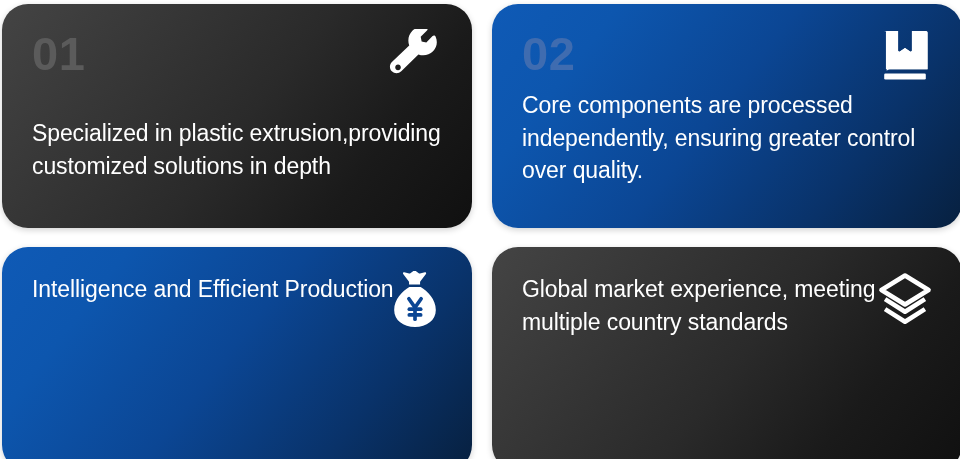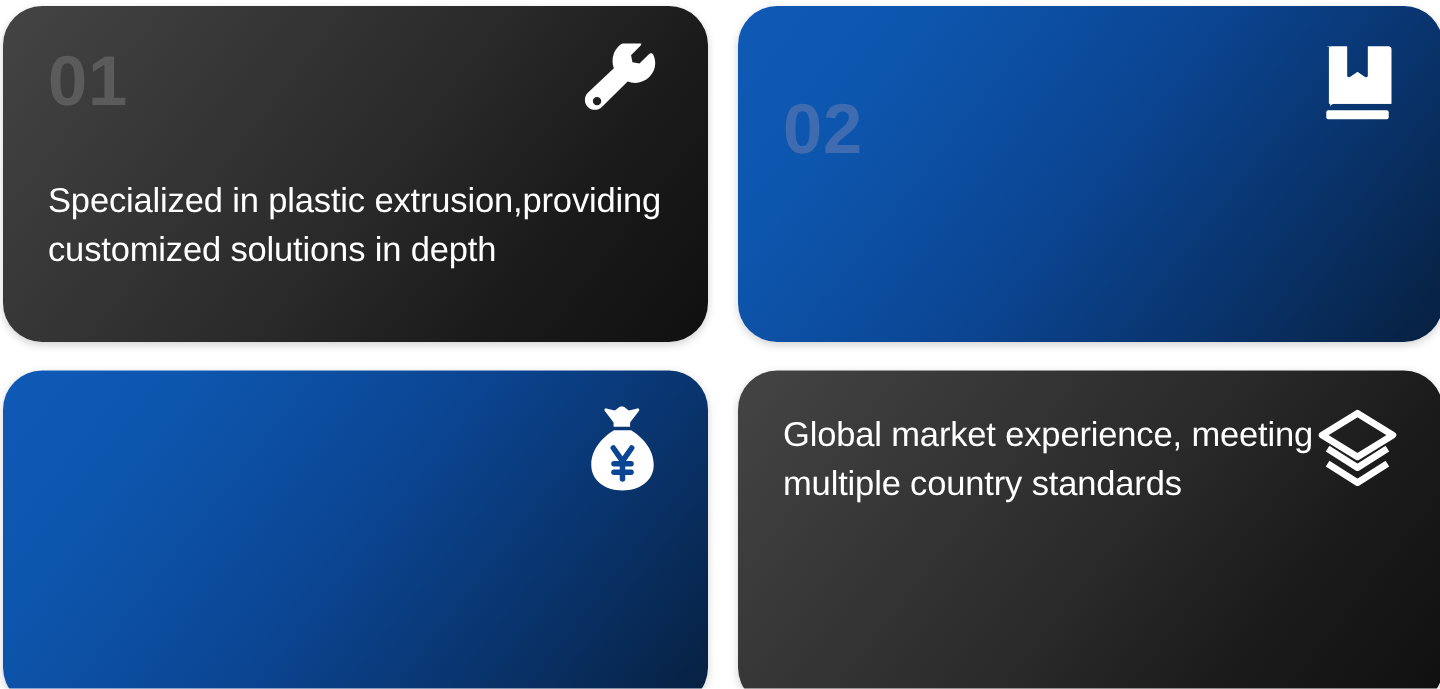--- a/index.html
+++ b/index.html
@@ -36,21 +36,21 @@
   }
   .card-number {
     font-size: 47px;
     font-weight: 700;
     letter-spacing: 0.5px;
     line-height: 1;
     margin-bottom: 12px;
     user-select: none;
   }
   .card-dark .card-number { color: #5b5b5b; }
-  .card-blue .card-number { color: #3f6cb0; margin-top: 32px; }
+  .card-blue .card-number { color: #3f6cb0; }
   .card-text {
     font-size: 23px;
     font-weight: 400;
     line-height: 1.42;
     color: #ffffff;
     letter-spacing: -0.1px;
     max-width: 425px;
   }
   .card-icon {
     position: absolute;
@@ -82,35 +82,37 @@
 
   <div class="card card-blue">
     <div class="card-icon">
       <svg width="52" height="56" viewBox="0 0 60 64" fill="#ffffff" aria-hidden="true">
         <path d="M6 2h16v22.5c0 1.1 1.2 1.7 2.1 1.1l5.9-4 5.9 4c.9.6 2.1 0 2.1-1.1V2h16c1.1 0 2 .9 2 2v42H12.5c-1.9 0-3.5 1.1-3.5 2.6V4c0-1.1-1.6-2-3-2z"></path>
         <path d="M6 2h16v22.5c0 1.1 1.2 1.7 2.1 1.1l5.9-4 5.9 4c.9.6 2.1 0 2.1-1.1V2h16c1.1 0 2 .9 2 2v42H8V4c0-1.1.9-2 2-2z" fill="#ffffff"></path>
         <rect x="6" y="51" width="48" height="7" rx="1.5"></rect>
       </svg>
     </div>
     <div class="card-number">02</div>
+    <div class="card-text">Core components are processed independently, ensuring greater control over quality.</div>
   </div>
 
   <div class="card card-blue">
     <div class="card-icon">
       <svg width="56" height="58" viewBox="0 0 64 66" aria-hidden="true">
         <path d="M18.5 3.2c-.7-.9.1-2.2 1.2-1.9l5.6 1.5c.5.1 1 0 1.4-.3l3.9-3c.5-.4 1.3-.4 1.8 0l3.9 3c.4.3.9.4 1.4.3l5.6-1.5c1.1-.3 1.9 1 1.2 1.9l-6.3 8.3c-.3.4-.4.6-.4 1v2.8H25.2v-2.8c0-.4-.1-.6-.4-1l-6.3-8.3z" fill="#ffffff"></path>
         <path d="M25.5 18c-7.8 4.6-17.3 13.8-17.3 26.4C8.2 56.2 18.6 63.8 32 63.8s23.8-7.6 23.8-19.4c0-12.6-9.5-21.8-17.3-26.4H25.5z" fill="#ffffff"></path>
         <g fill="none" stroke="#0b4694" stroke-width="4.2" stroke-linecap="round">
           <path d="M25 31.5 32 41.5 39 31.5"></path>
           <path d="M25.5 43.5h13"></path>
           <path d="M25.5 50h13"></path>
           <path d="M32 41.5V55"></path>
         </g>
       </svg>
     </div>
+    <div class="card-text">Intelligence and Efficient Production</div>
   </div>
 
   <div class="card card-dark">
     <div class="card-icon">
       <svg width="58" height="58" viewBox="0 0 64 64" fill="none" stroke="#ffffff" stroke-width="5" stroke-linejoin="round" aria-hidden="true">
         <path d="M32 5 58 21 32 37 6 21z"></path>
         <path d="M10 31 32 45 54 31"></path>
         <path d="M10 42 32 56 54 42"></path>
       </svg>
     </div>

